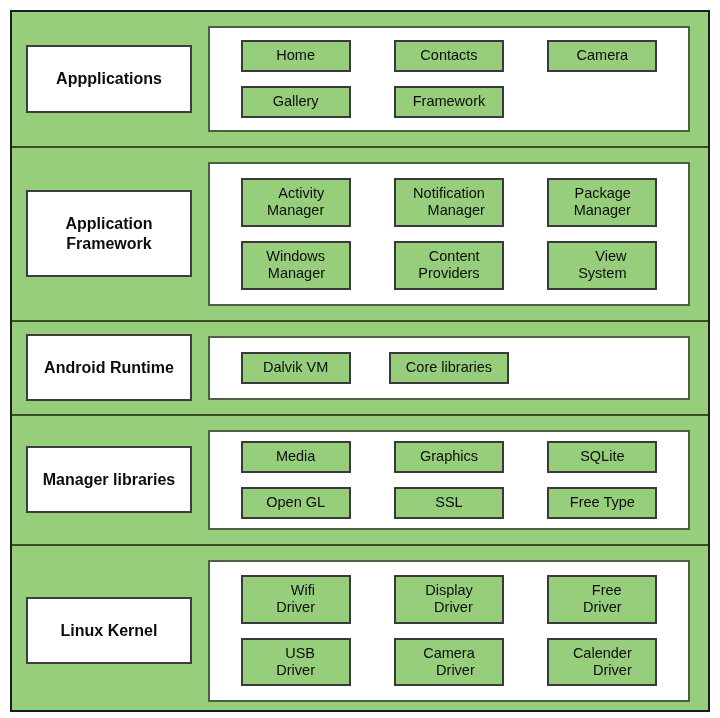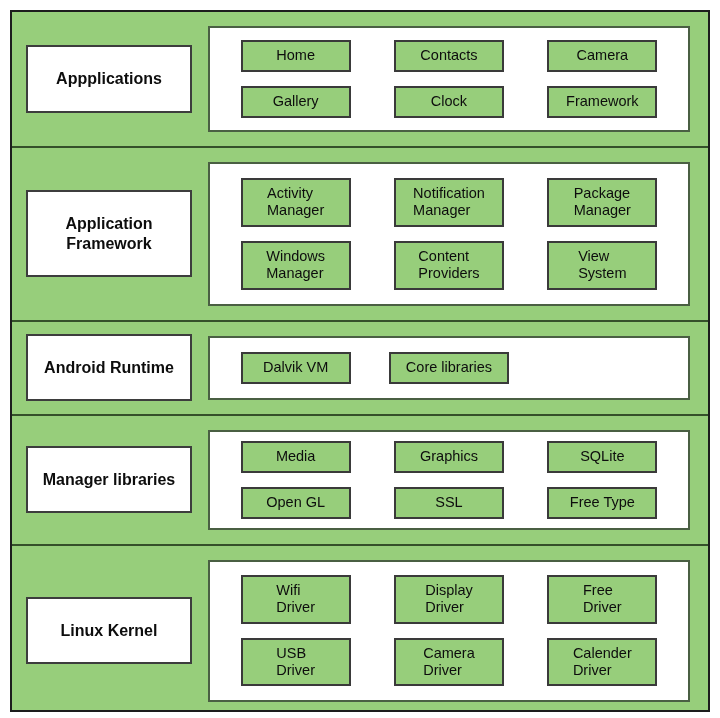--- a/index.html
+++ b/index.html
@@ -86,21 +86,21 @@
   .cell {
     box-sizing: border-box;
     width: 100%;
     max-width: 110px;
     min-height: 32px;
     background: #97ce7b;
     border: 2px solid #3a3a3a;
     color: #0d0d0d;
     font-size: 14.5px;
     line-height: 1.2;
-    text-align: left;
+    text-align: right;
     display: flex;
     align-items: center;
     justify-content: center;
     padding: 5px 4px;
     white-space: pre-line;
   }
   .cell.wide { max-width: 120px; }
 </style>
 </head>
 <body>
@@ -110,21 +110,20 @@
   <section class="layer h-apps">
     <div class="layer-label">Appplications</div>
     <div class="panel">
       <div class="panel-row">
         <div class="cell">Home</div>
         <div class="cell">Contacts</div>
         <div class="cell">Camera</div>
       </div>
       <div class="panel-row">
         <div class="cell">Gallery</div>
-        <div class="cell">Clock</div>
         <div class="cell">Framework</div>
       </div>
     </div>
   </section>
 
   <section class="layer h-framework">
     <div class="layer-label">Application
 Framework</div>
     <div class="panel">
       <div class="panel-row">

